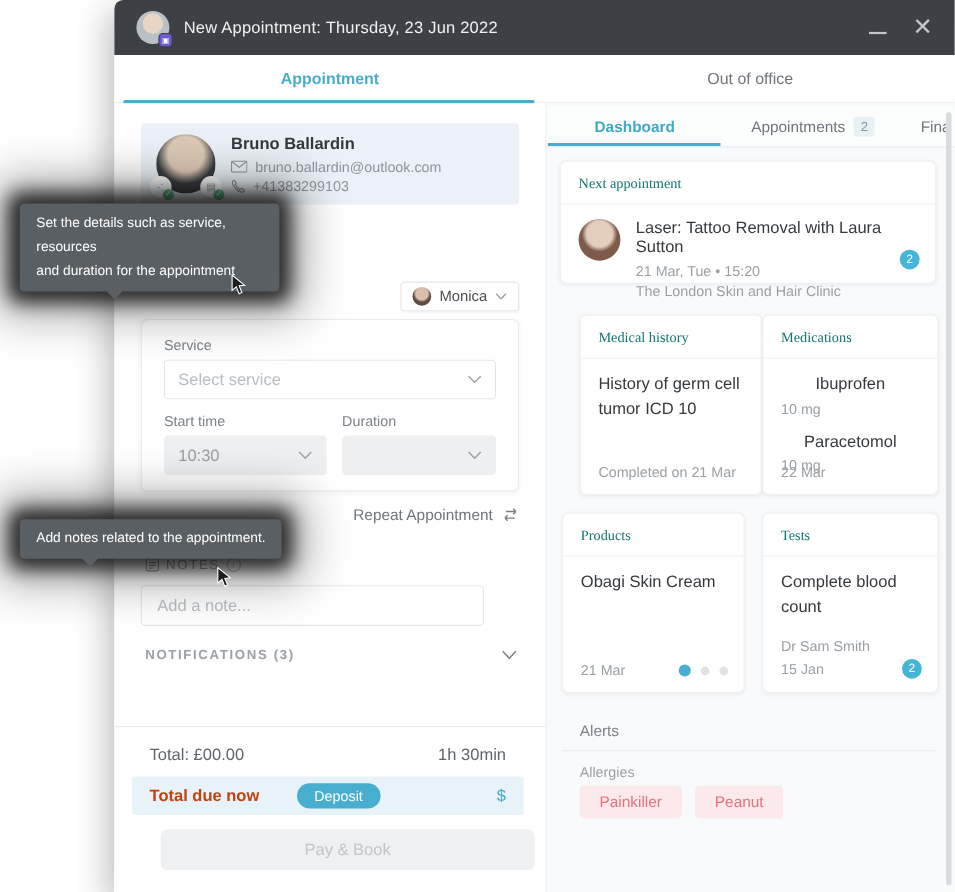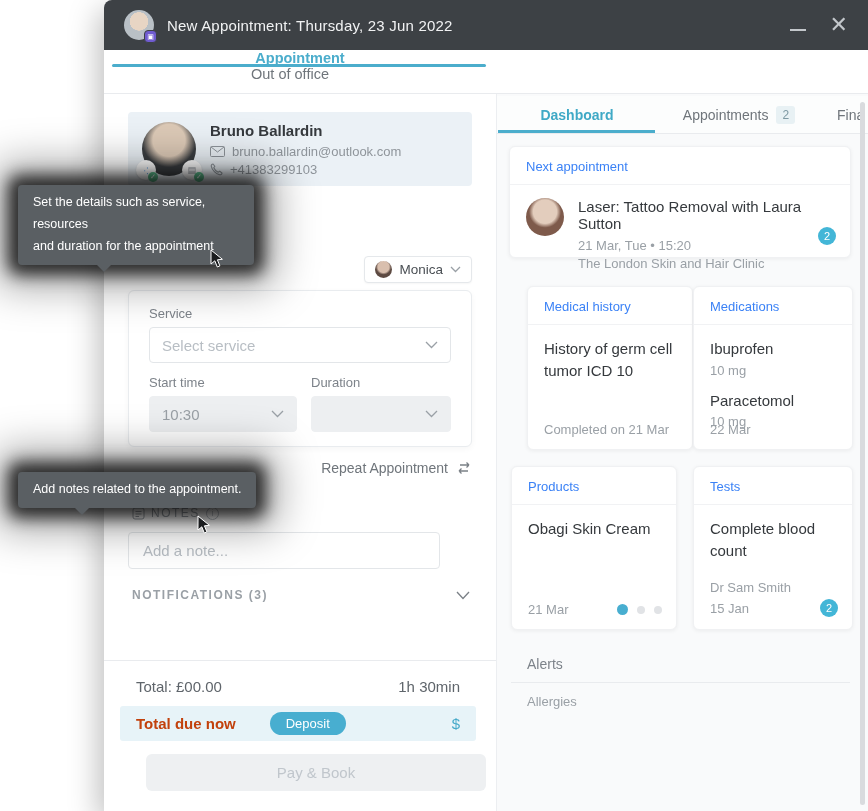--- a/index.html
+++ b/index.html
@@ -18,21 +18,21 @@
   .tb-badge { position:absolute; right:-3px; bottom:-3px; width:13px; height:13px; border-radius:4px;
               background:#6f5bd0; border:1.5px solid #3d4145; display:flex; align-items:center; justify-content:center;
               color:#fff; font-size:7px; }
   .tb-title { color:#f1f2f3; font-size:15px; margin-left:13px; letter-spacing:.2px; }
   .tb-actions { margin-left:auto; display:flex; align-items:center; gap:24px; }
   .tb-min { width:16px; height:2px; background:#c3c7cb; margin-top:10px; cursor:pointer; }
   .tb-close { color:#c3c7cb; font-size:22px; line-height:1; font-weight:300; cursor:pointer; }
 
   
   .main-tabs { position:absolute; left:0; top:50px; width:764px; height:44px; display:flex;
-               border-bottom:1px solid #e9ebee; background:#fff;flex-direction:column; }
+               border-bottom:1px solid #e9ebee; background:#fff; }
   .main-tab { display:flex; align-items:center; justify-content:center; font-size:14.5px; color:#6f757b;
               position:relative; cursor:pointer; }
   .main-tab.left { width:392px; } .main-tab.right { width:372px; }
   .main-tab.active { color:#4badcc; font-weight:bold; }
   .main-tab.active::after { content:""; position:absolute; left:8px; right:10px; bottom:-1px; height:3px;
               background:#4badcc; border-radius:2px; }
 
   
   .left-panel { position:absolute; left:0; top:94px; width:392px; height:717px; background:#fff; }
   .right-panel { position:absolute; left:392px; top:94px; width:372px; height:717px; background:#f9fafb;
@@ -113,36 +113,36 @@
               position:relative; cursor:pointer; }
   .dash-tab.t1 { width:160px;text-align:right; } .dash-tab.t2 { width:164px; } .dash-tab.t3 { flex:1; justify-content:flex-start; padding-left:16px; }
   .dash-tab.active { color:#3fa9c6; font-weight:bold; }
   .dash-tab.active::after { content:""; position:absolute; left:1px; right:2px; bottom:0; height:3px; background:#4badcc; }
   .tab-badge { background:#e8f1f4; color:#7e99a3; font-size:12px; padding:2px 6px; border-radius:3px; }
 
   .scroll-thumb { position:absolute; right:3px; top:8px; bottom:6px; width:5px; border-radius:3px; background:#d9dbde; }
 
   .card { position:absolute; background:#fff; border-radius:6px; box-shadow:0 1px 4px rgba(0,0,0,.06);
           border:1px solid #f0f1f3; }
-  .card-head { padding:12px 16px 10px; font-size:13px; color:#3b82f6; border-bottom:1px solid #f1f2f4; }
+  .card-head { padding:12px 16px 10px; font-size:13px; color:#0f766e; border-bottom:1px solid #f1f2f4;font-family:Liberation Serif, serif; }
   .card-body { padding:13px 16px; font-size:15px; color:#35393d; line-height:1.45; }
   .card-foot { position:absolute; left:16px; right:14px; bottom:12px; font-size:13px; color:#9aa0a6;
                display:flex; align-items:center; justify-content:space-between; }
   .num-badge { width:18px; height:18px; border-radius:50%; background:#43b6d7; color:#fff; font-size:11px;
                display:flex; align-items:center; justify-content:center; }
 
   .next-card { left:12px; top:52px; width:342px; height:112px; }
   .na-row { display:flex; padding:13px 16px; gap:14px; }
   .na-avatar { width:38px; height:38px; border-radius:50%; flex:0 0 auto;
                background:radial-gradient(circle at 50% 36%, #e3cdbd 0 38%, #7e5a4b 52% 100%); }
   .na-title { font-size:15px; color:#35393d; margin-bottom:6px; }
   .na-sub { font-size:13px; color:#9aa0a6; margin-top:3px; }
   .na-badge { position:absolute; right:14px; bottom:12px; }
 
-  .med-item-name { font-size:15px; color:#35393d; }
+  .med-item-name { font-size:15px; color:#35393d;text-align:center; }
   .med-item-dose { font-size:13px; color:#9aa0a6; margin:2px 0 9px; }
 
   .dots { display:flex; gap:9px; align-items:center; }
   .dot { width:8px; height:8px; border-radius:50%; background:#e1e3e6; }
   .dot.active { width:11px; height:11px; background:#48aed0; }
 
   .alerts-head { position:absolute; left:30px; top:562px; font-size:14px; color:#7d838a; }
   .alerts-div { position:absolute; left:14px; right:18px; top:588px; height:1px; background:#e9ebee; }
   .allergies-label { position:absolute; left:30px; top:600px; font-size:13px; color:#9aa0a6; }
   .tags { position:absolute; left:30px; top:620px; display:flex; gap:12px; }
@@ -361,20 +361,24 @@
         <div style="position:absolute; left:16px; bottom:34px; font-size:13px; color:#9aa0a6;">Dr Sam Smith</div>
         <div class="card-foot">
           <span>15 Jan</span>
           <span class="num-badge">2</span>
         </div>
       </div>
 
       <div class="alerts-head">Alerts</div>
       <div class="alerts-div"></div>
       <div class="allergies-label">Allergies</div>
+      <div class="tags">
+        <span class="tag">Painkiller</span>
+        <span class="tag">Peanut</span>
+      </div>
     </div>
   </div>
 
   <div class="tooltip tt-details">
     <span>Set the details such as service, resources</span><br>
     <span>and duration for the appointment</span>
   </div>
   <div class="tooltip tt-notes">
     <span>Add notes related to the appointment.</span>
   </div>

